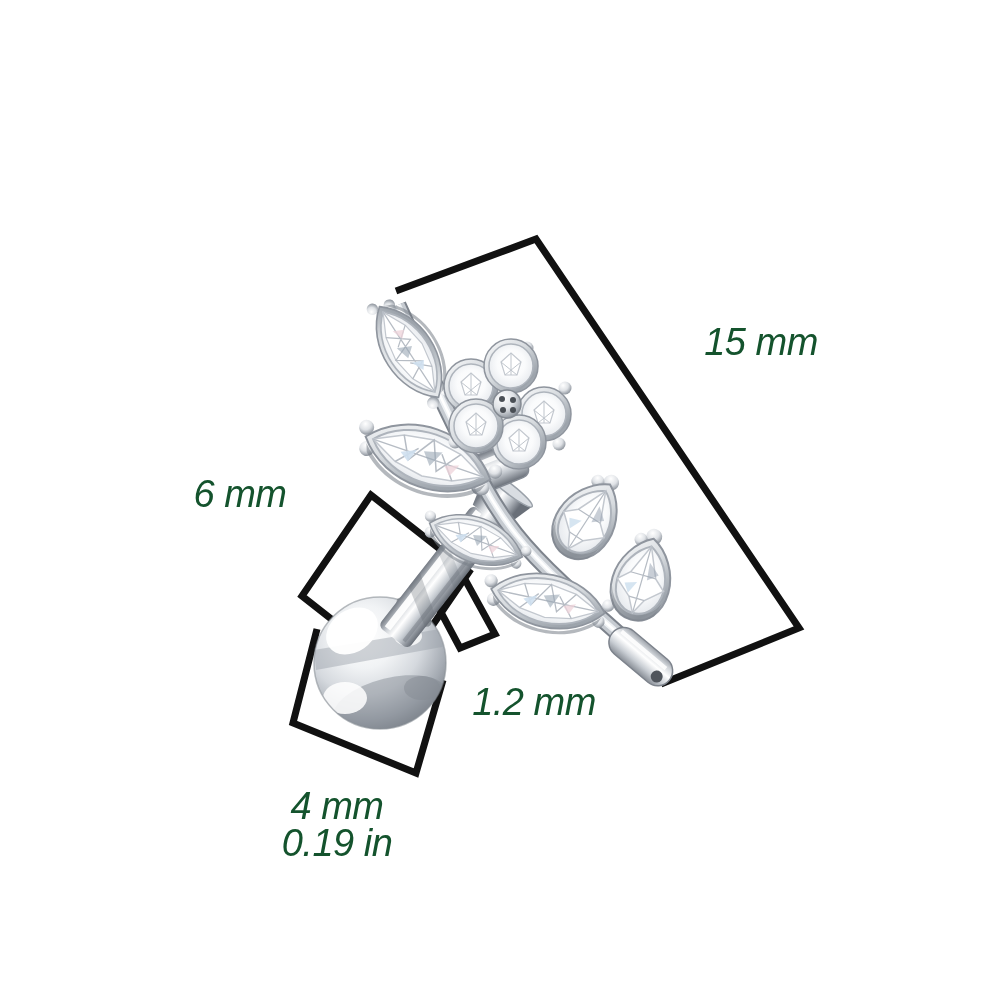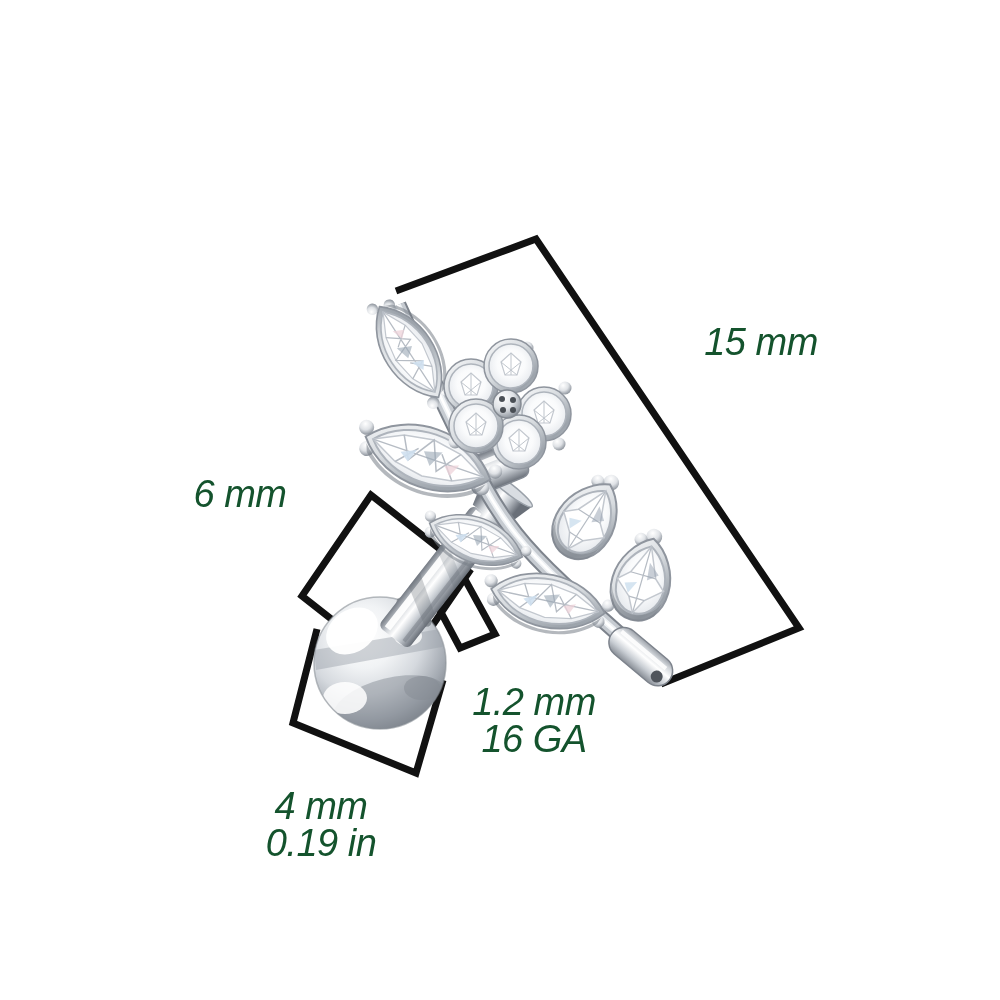--- a/index.html
+++ b/index.html
@@ -182,21 +182,20 @@
   <div class="dim" style="left:761px;top:324px;">
     <div>15 mm</div>
   </div>
 
   <div class="dim" style="left:240px;top:447px;margin-top:29px;">
     <div>6 mm</div>
   </div>
 
   <div class="dim" style="left:534px;top:684px;">
     <div>1.2 mm</div>
-    <div>16 GA</div>
-  </div>
-
-  <div class="dim" style="left:321px;top:788px;">
+  </div>
+
+  <div class="dim" style="left:337px;top:788px;">
     <div>4 mm</div>
     <div>0.19 in</div>
   </div>
 
 </div>
 
 </body></html>

